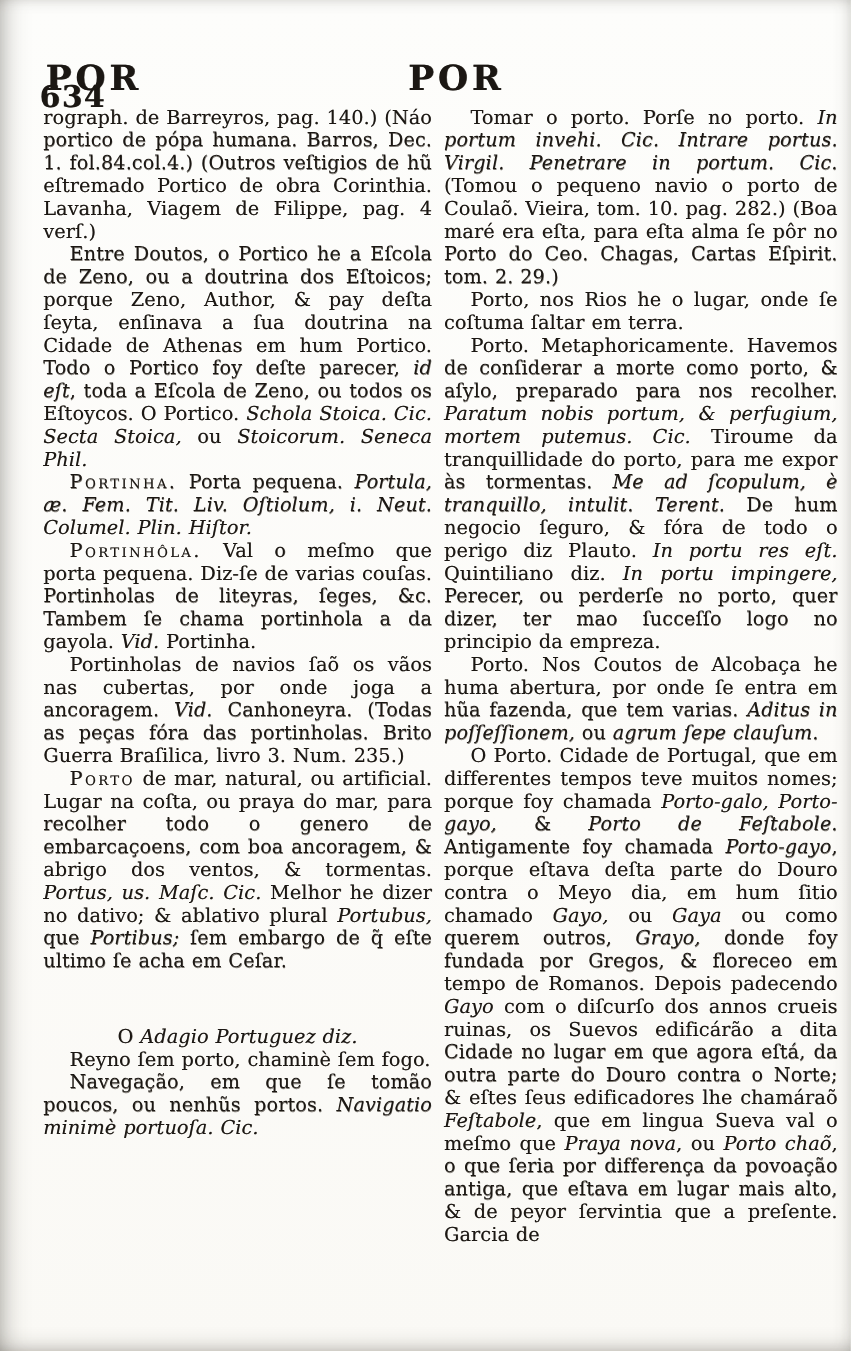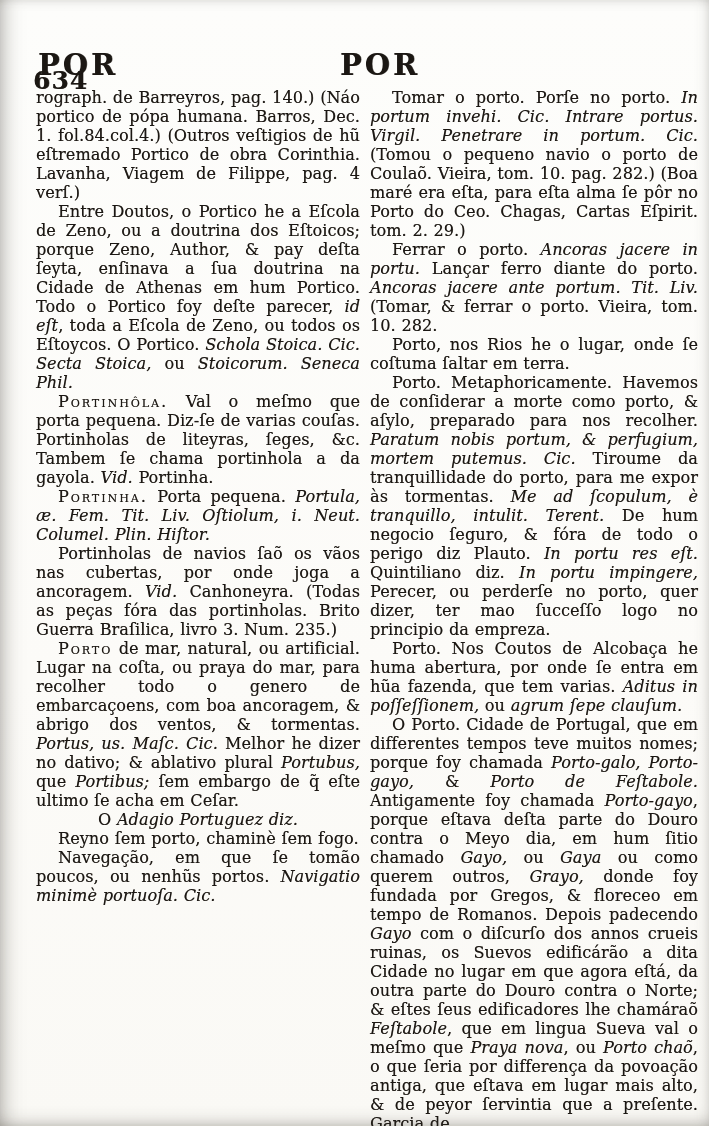--- a/index.html
+++ b/index.html
@@ -68,50 +68,49 @@
     line-height: 19px;
     text-align: justify;
     letter-spacing: 0.1px;
     word-spacing: 0.5px;
     text-shadow: 0.25px 0.25px 0 rgba(25,18,10,0.55);
   }
   .column.left  { width: 324px; }
   .column.right { width: 328px; }
   .para { margin: 0; text-indent: 22px; }
   .para.noindent  { text-indent: 0; }
-  .para.center    { text-align: center; text-indent: 0; }
+  .para.center    { text-align: center; text-indent: 0; margin-top: 44px; }
   .it { font-style: italic; }
   .hw { font-variant: small-caps; letter-spacing: 2px; }
 </style>
 </head>
 <body>
 
 <div class="page">
   <div class="vignette"></div>
 
   <header class="running-head">
     <span class="page-number">634</span>
     <span class="head-title left">POR</span>
     <span class="head-title right">POR</span>
   </header>
 
   <main class="text-block">
     <section class="column left">
         <p class="para noindent"><span>rograph. de Barreyros, pag. 140.) (Náo portico de pópa humana. Barros, Dec. 1. fol.84.col.4.) (Outros veſtigios de hũ eſtremado Portico de obra Corinthia. Lavanha, Viagem de Filippe, pag. 4 verſ.)</span></p>
         <p class="para"><span>Entre Doutos, o Portico he a Eſcola de Zeno, ou a doutrina dos Eſtoicos; porque Zeno, Author, &amp; pay deſta ſeyta, enſinava a ſua doutrina na Cidade de Athenas em hum Portico. Todo o Portico foy deſte parecer, </span><span class="it">id eſt</span><span>, toda a Eſcola de Zeno, ou todos os Eſtoycos. O Portico. </span><span class="it">Schola Stoica. Cic. Secta Stoica,</span><span> ou </span><span class="it">Stoicorum. Seneca Phil.</span></p>
+        <p class="para"><span class="hw">Portinha.</span><span> Porta pequena. </span><span class="it">Portula, æ. Fem. Tit. Liv. Oſtiolum, i. Neut. Columel. Plin. Hiſtor.</span></p>
         <p class="para"><span class="hw">Portinhôla.</span><span> Val o meſmo que porta pequena. Diz-ſe de varias couſas. Portinholas de liteyras, ſeges, &amp;c. Tambem ſe chama portinhola a da gayola. </span><span class="it">Vid.</span><span> Portinha.</span></p>
-        <p class="para"><span class="hw">Portinha.</span><span> Porta pequena. </span><span class="it">Portula, æ. Fem. Tit. Liv. Oſtiolum, i. Neut. Columel. Plin. Hiſtor.</span></p>
         <p class="para"><span>Portinholas de navios ſaõ os vãos nas cubertas, por onde joga a ancoragem. </span><span class="it">Vid.</span><span> Canhoneyra. (Todas as peças fóra das portinholas. Brito Guerra Braſilica, livro 3. Num. 235.)</span></p>
         <p class="para"><span class="hw">Porto</span><span> de mar, natural, ou artificial. Lugar na coſta, ou praya do mar, para recolher todo o genero de embarcaçoens, com boa ancoragem, &amp; abrigo dos ventos, &amp; tormentas. </span><span class="it">Portus, us. Maſc. Cic.</span><span> Melhor he dizer no dativo; &amp; ablativo plural </span><span class="it">Portubus,</span><span> que </span><span class="it">Portibus;</span><span> ſem embargo de q̃ eſte ultimo ſe acha em Ceſar.</span></p>
         <p class="para center"><span>O </span><span class="it">Adagio Portuguez diz.</span></p>
         <p class="para"><span>Reyno ſem porto, chaminè ſem fogo.</span></p>
         <p class="para"><span>Navegação, em que ſe tomão poucos, ou nenhũs portos. </span><span class="it">Navigatio minimè portuoſa. Cic.</span></p>
       </section>
     <section class="column right">
         <p class="para"><span>Tomar o porto. Porſe no porto. </span><span class="it">In portum invehi. Cic. Intrare portus. Virgil. Penetrare in portum. Cic.</span><span> (Tomou o pequeno navio o porto de Coulaõ. Vieira, tom. 10. pag. 282.) (Boa maré era eſta, para eſta alma ſe pôr no Porto do Ceo. Chagas, Cartas Eſpirit. tom. 2. 29.)</span></p>
-        <p class="para"><span>Ferrar o porto. </span><span class="it">Ancoras jacere in portu.</span><span> Lançar ferro diante do porto. </span><span class="it">Ancoras jacere ante portum. Tit. Liv.</span><span> (Tomar, &amp; ferrar o porto. Vieira, tom. 10. 282.</span></p>
         <p class="para"><span>Porto, nos Rios he o lugar, onde ſe coſtuma ſaltar em terra.</span></p>
         <p class="para"><span>Porto. Metaphoricamente. Havemos de conſiderar a morte como porto, &amp; aſylo, preparado para nos recolher. </span><span class="it">Paratum nobis portum, &amp; perfugium, mortem putemus. Cic.</span><span> Tiroume da tranquillidade do porto, para me expor às tormentas. </span><span class="it">Me ad ſcopulum, è tranquillo, intulit. Terent.</span><span> De hum negocio ſeguro, &amp; fóra de todo o perigo diz Plauto. </span><span class="it">In portu res eſt.</span><span> Quintiliano diz. </span><span class="it">In portu impingere,</span><span> Perecer, ou perderſe no porto, quer dizer, ter mao ſucceſſo logo no principio da empreza.</span></p>
         <p class="para"><span>Porto. Nos Coutos de Alcobaça he huma abertura, por onde ſe entra em hũa fazenda, que tem varias. </span><span class="it">Aditus in poſſeſſionem,</span><span> ou </span><span class="it">agrum ſepe clauſum.</span></p>
         <p class="para"><span>O Porto. Cidade de Portugal, que em differentes tempos teve muitos nomes; porque foy chamada </span><span class="it">Porto-galo, Porto-gayo,</span><span> &amp; </span><span class="it">Porto de Feſtabole.</span><span> Antigamente foy chamada </span><span class="it">Porto-gayo</span><span>, porque eſtava deſta parte do Douro contra o Meyo dia, em hum ſitio chamado </span><span class="it">Gayo,</span><span> ou </span><span class="it">Gaya</span><span> ou como querem outros, </span><span class="it">Grayo,</span><span> donde foy fundada por Gregos, &amp; floreceo em tempo de Romanos. Depois padecendo </span><span class="it">Gayo</span><span> com o diſcurſo dos annos crueis ruinas, os Suevos edificárão a dita Cidade no lugar em que agora eſtá, da outra parte do Douro contra o Norte; &amp; eſtes ſeus edificadores lhe chamáraõ </span><span class="it">Feſtabole</span><span>, que em lingua Sueva val o meſmo que </span><span class="it">Praya nova</span><span>, ou </span><span class="it">Porto chaõ</span><span>, o que ſeria por differença da povoação antiga, que eſtava em lugar mais alto, &amp; de peyor ſervintia que a preſente. Garcia de</span></p>
       </section>
   </main>
 </div>
 
 </body></html>

